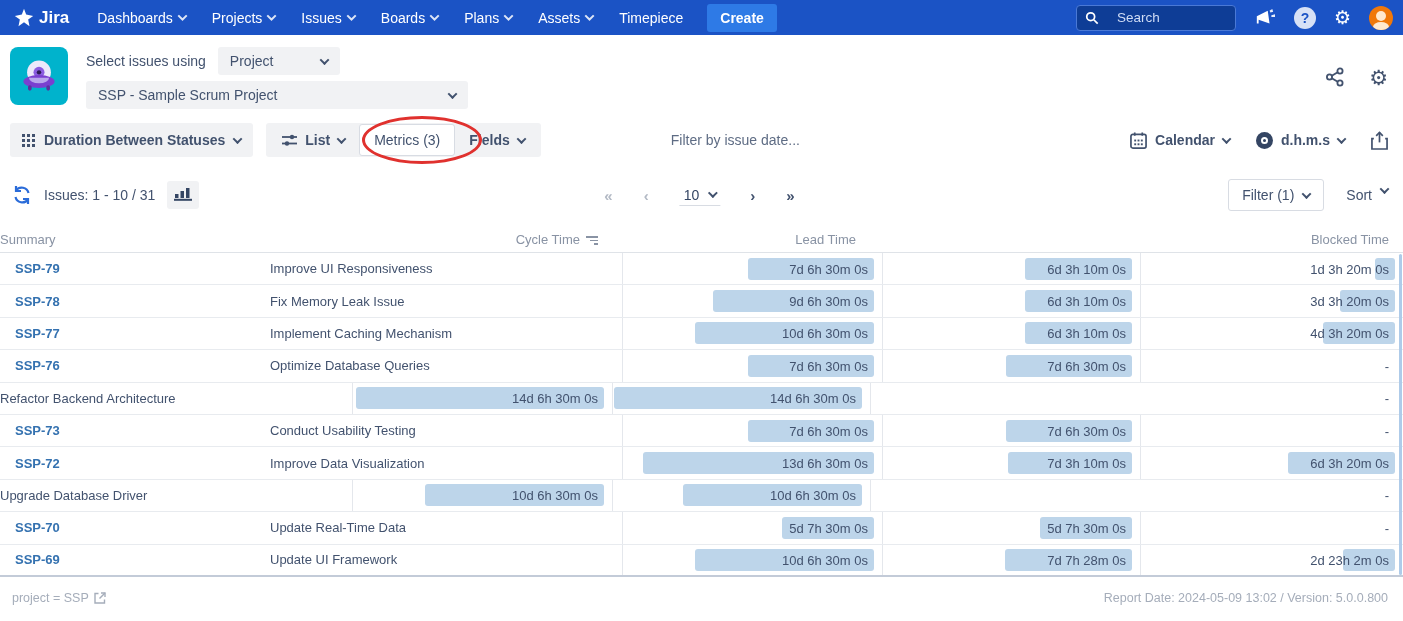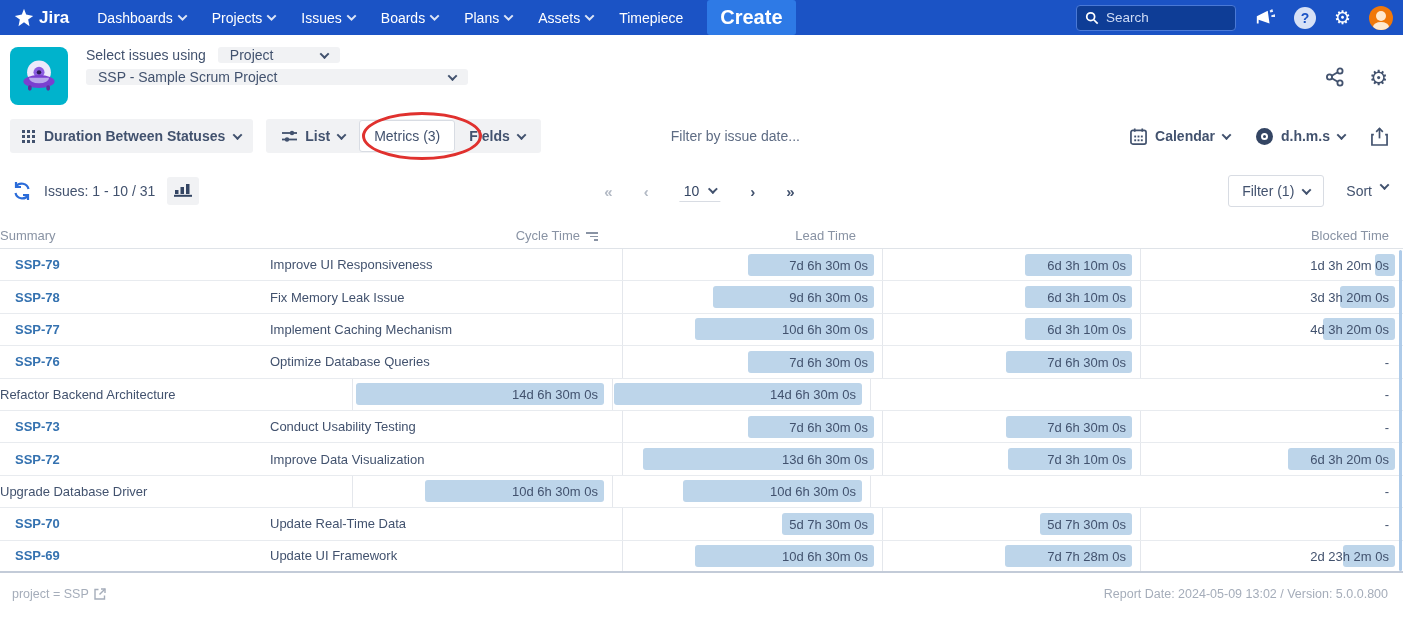--- a/index.html
+++ b/index.html
@@ -8,42 +8,42 @@
 
   
   .navbar { height:35px; background:#1b53c5; display:flex; align-items:center; padding:0 10px 0 14px; color:#fff; }
   .logo { display:flex; align-items:center; gap:5px; margin-right:28px; }
   .logo-text { font-size:17px; font-weight:bold; color:#fff; }
   .nav-items { display:flex; align-items:center; gap:26px; font-size:14px; }
   .nav-item { display:flex; align-items:center; gap:6px; cursor:pointer; white-space:nowrap; }
   .chev { width:7px; height:7px; border-right:2px solid currentColor; border-bottom:2px solid currentColor;
     transform:rotate(45deg) translate(-1px,-1px); display:inline-block; }
   .nav-item .chev { border-color:rgba(255,255,255,.85); }
-  .create-btn { background:#2e7ae6; color:#fff; font-size:20px; font-weight:bold; border:none;
+  .create-btn { background:#2e7ae6; color:#fff; font-size:14px; font-weight:bold; border:none;
     padding:6px 13px; border-radius:3px; margin-left:24px; cursor:pointer; }
   .nav-right { margin-left:auto; display:flex; align-items:center; gap:18px; }
   .search-box { background:#0e3d96; border:1px solid #4a79d6; border-radius:4px; height:26px; width:160px;
-    display:flex; align-items:center; gap:7px; padding:0 8px; }
+    display:flex; align-items:center; gap:18px; padding:0 8px; }
   .search-box input { background:transparent; border:none; outline:none; color:#fff; font-size:13.5px; width:110px;
     font-family:"Liberation Sans", sans-serif; }
   .search-box input::placeholder { color:#cfdcf5; }
   .help-circle { width:22px; height:22px; border-radius:50%; background:#d7e1f6; color:#1b53c5;
     font-weight:bold; font-size:14px; display:flex; align-items:center; justify-content:center; cursor:pointer; }
   .gear-white { font-size:19px; color:#fff; cursor:pointer; line-height:1; }
   .avatar { width:24px; height:24px; border-radius:50%; background:#f0780a; position:relative; overflow:hidden; cursor:pointer; }
   .avatar .head { position:absolute; left:7px; top:5px; width:10px; height:10px; border-radius:50%; background:#ffe9cf; }
   .avatar .body { position:absolute; left:4px; top:16px; width:16px; height:10px; border-radius:50%; background:#ffe9cf; }
 
   
   .header-row { display:flex; padding:12px 15px 0 10px; }
   .app-icon { width:58px; height:58px; border-radius:8px; background:#00b3cc; flex:0 0 auto; display:flex;
     align-items:center; justify-content:center; }
   .selectors { margin-left:18px; }
   .sel-line1 { display:flex; align-items:center; gap:12px; font-size:14px; }
-  .dd { background:#f1f2f4; border-radius:3px; height:16px; display:flex; align-items:center;
+  .dd { background:#f1f2f4; border-radius:3px; height:28px; display:flex; align-items:center;
     padding:0 12px; font-size:14px; color:#42526e; cursor:pointer; }
   .dd .chev { border-color:#42526e; margin-left:10px; }
   .dd-mode { width:122px; justify-content:space-between; }
   .dd-project { width:382px; justify-content:space-between; margin-top:6px; margin-left:0; }
   .header-icons { margin-left:auto; display:flex; gap:24px; padding-top:20px; color:#42526e; }
   .header-icons .ic { cursor:pointer; }
   .gear-navy { font-size:21px; color:#42526e; line-height:1; }
 
   
   .toolbar { display:flex; align-items:center; margin:14px 15px 0 10px; height:34px; }

